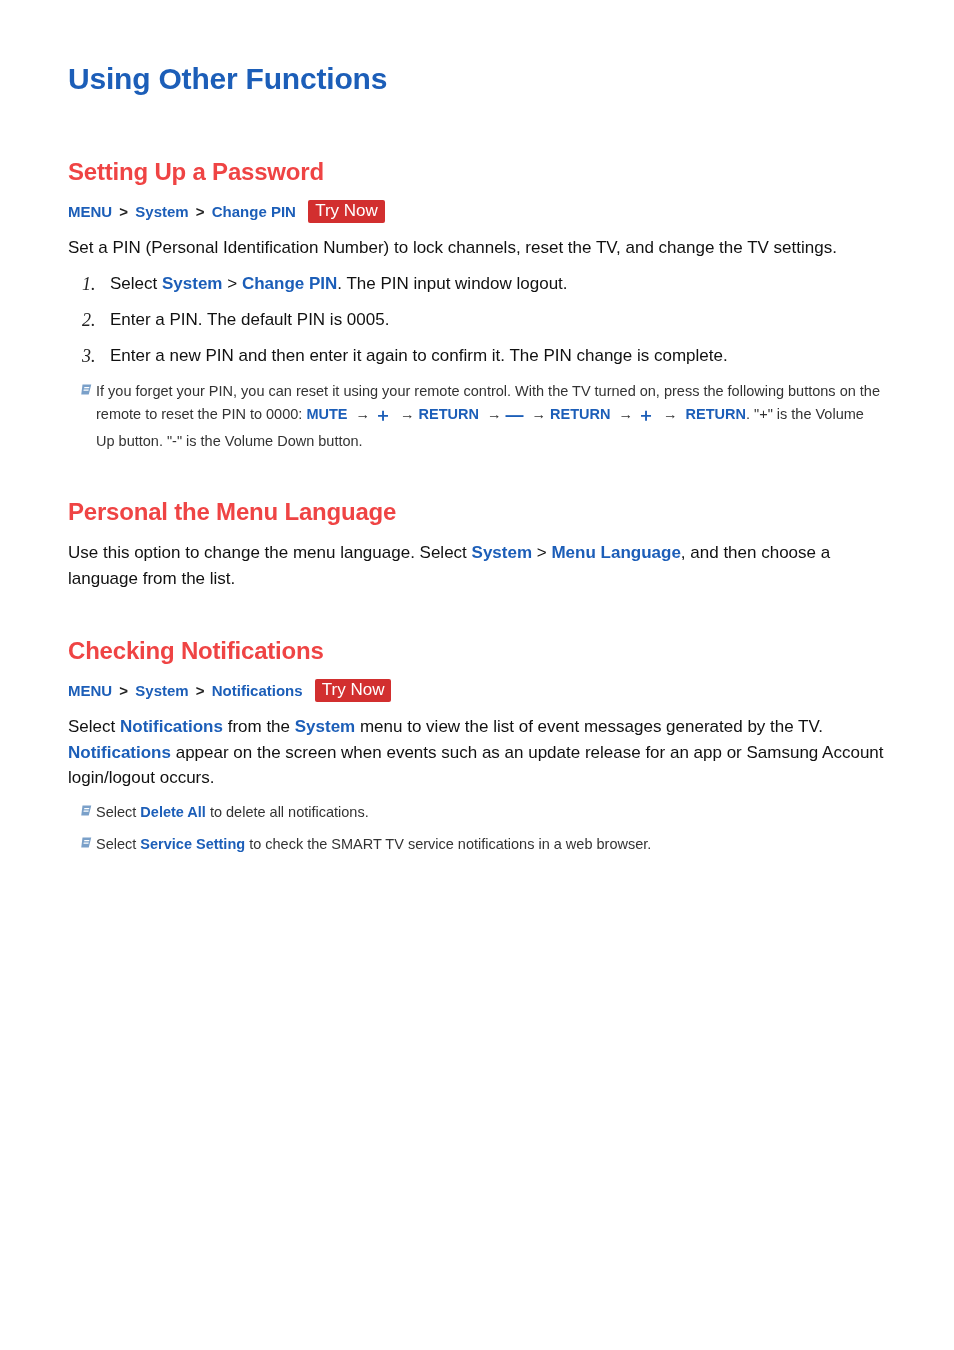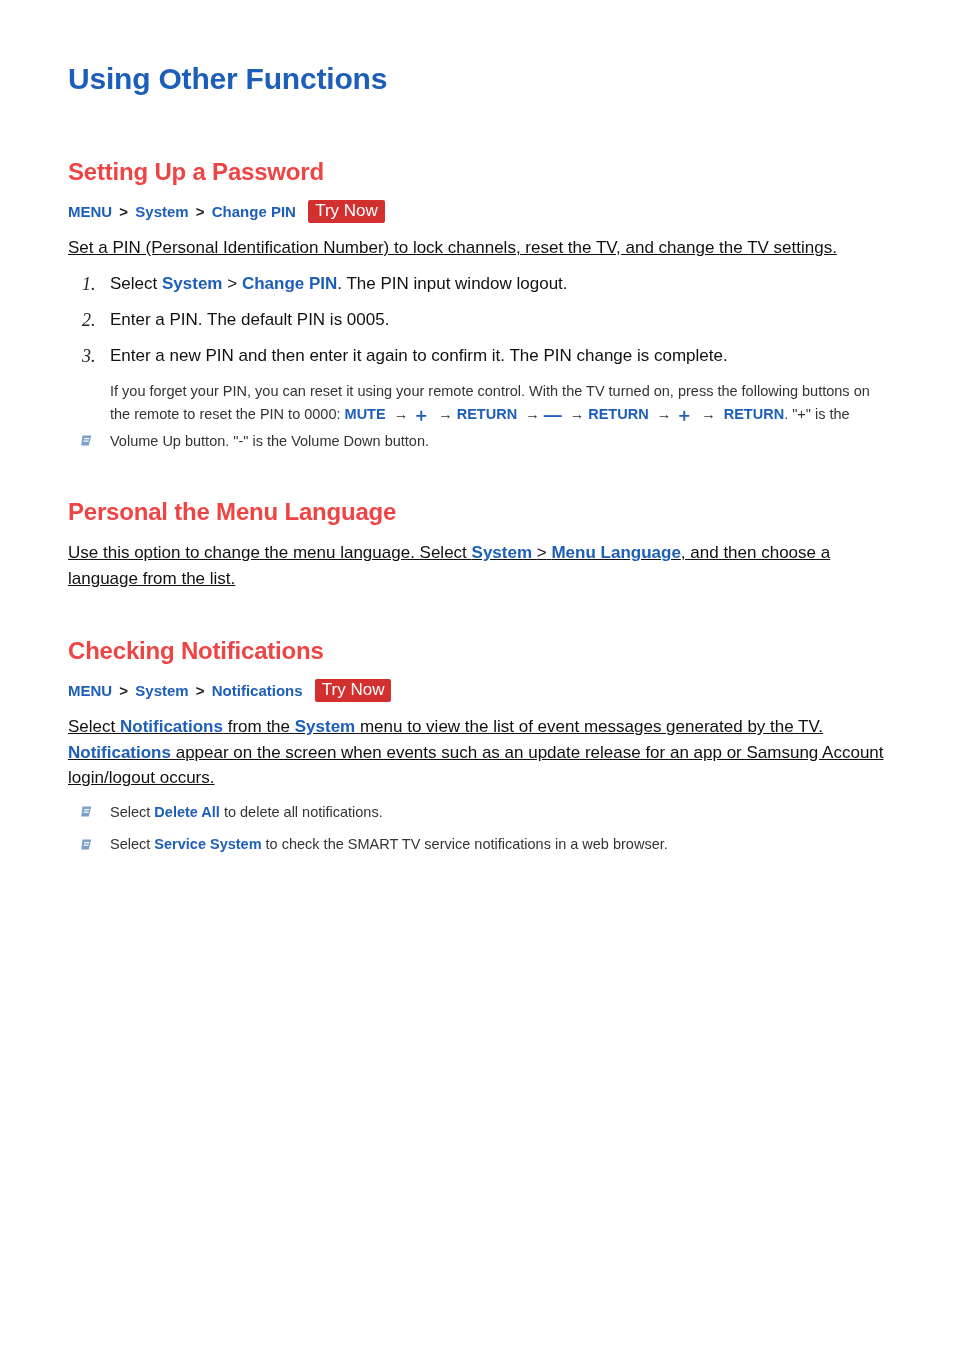--- a/index.html
+++ b/index.html
@@ -14,31 +14,31 @@
     display: inline-block;
     background: #d22f2f;
     color: #fff;
     font-size: 17px;
     font-weight: 400;
     padding: 1px 7px 2px 7px;
     border-radius: 2px;
     vertical-align: 1px;
     margin-left: 8px;
   }
-  .body-text { font-size: 17px; line-height: 1.5; margin-bottom: 10px; color: #111; text-decoration: underline; }
+  .body-text { font-size: 17px; line-height: 1.5; margin-bottom: 10px; color: #111; }
   ol.steps { list-style: none; counter-reset: step; padding-left: 20px; margin-bottom: 6px; }
   ol.steps > li { counter-increment: step; position: relative; padding-left: 22px; font-size: 17px; line-height: 1.55; margin-bottom: 10px; color:#111; }
   ol.steps > li::before {
     content: counter(step) ".";
     position: absolute; left: -6px; top: 0;
     font-style: italic; font-family: Georgia, "Times New Roman", serif;
     font-size: 18px; color: #222;
   }
   .hl { color: #1c5eb8; font-weight: 700; }
-  .note { display: flex; gap: 14px; padding-left: 12px; margin-bottom: 10px; align-items: flex-end; }
+  .note { display: flex; padding-left: 12px; margin-bottom: 10px; }
   .note-icon { flex: 0 0 auto; width: 16px; padding-top:2px; }
   .note-icon svg { width: 15px; height: 15px; }
   .note-text { font-size: 14.5px; line-height: 1.55; color: #333; }
   .note-text .hl, .note-text .hlb { color: #1c5eb8; font-weight: 700; }
   .bigsym { font-size: 18px; font-weight: 700; vertical-align: -2px; }
   .arrow { padding: 0 4px; }
   .section-block { margin-bottom: 46px; }
   .crumb-sep { font-weight: 400; }
 </style>
 </head>
@@ -132,18 +132,18 @@
     </div>
 
     <div class="note">
       <div class="note-icon">
         <svg viewBox="0 0 24 24">
             <path fill="#7aa0c9" d="M4 4 L18 4 L14 20 L2 20 Z"></path>
             <path fill="#fff" d="M7 8 L15 8 L14.5 10 L6.5 10 Z M6 12 L14 12 L13.5 14 L5.5 14 Z"></path>
           </svg>
       </div>
       <div class="note-text">
-        <span>Select </span><span class="hl">Service System</span><span> to check the SMART TV service notifications in a web browser.</span>
+        <span>Select </span><span class="hl">Service Setting</span><span> to check the SMART TV service notifications in a web browser.</span>
       </div>
     </div>
   </div>
 
 </div>
 
 </body></html>

